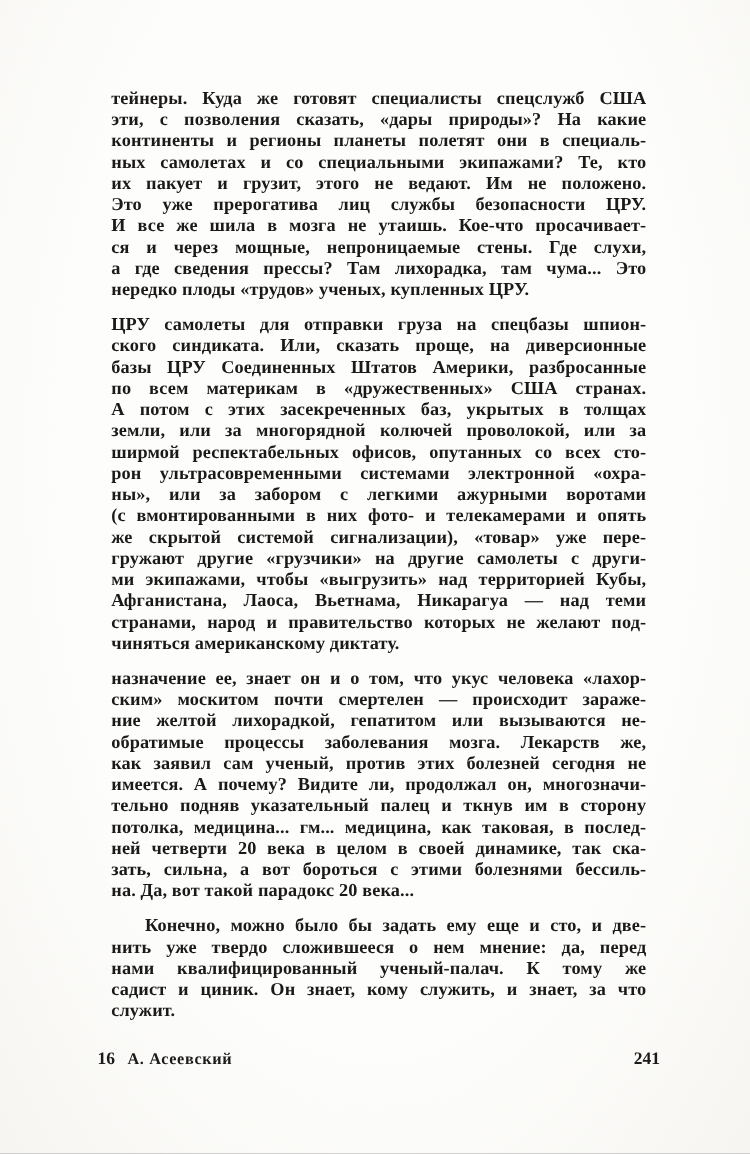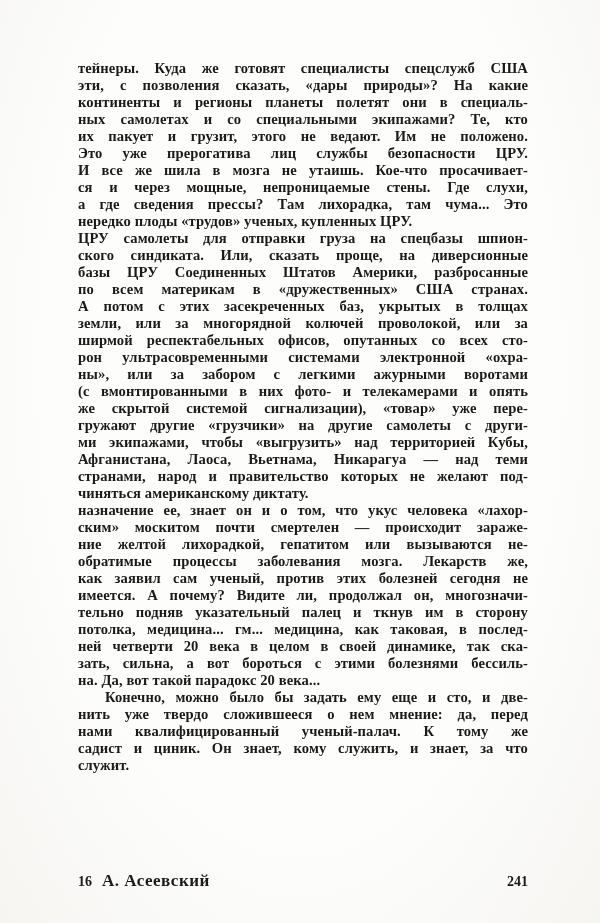--- a/index.html
+++ b/index.html
@@ -16,50 +16,49 @@
     overflow: hidden;
     font-family: "Liberation Serif", "DejaVu Serif", serif;
   }
   .text-block {
     position: absolute;
     left: 78px;
     top: 60px;
     width: 450px;
     color: #1b1a18;
   }
-  .paragraph { margin: 0; padding: 0; }
+  .paragraph { margin: 11px; padding: 0; }
   .line {
     font-size: 14.6px;
     line-height: 17px;
     font-weight: 700;
     letter-spacing: 0.1px;
     text-align: justify;
     text-align-last: justify;
     white-space: normal;
   }
   .line.indent { text-indent: 27px; }
   .line.para-last { text-align-last: left; }
   .footer {
     position: absolute;
     left: 78px;
     top: 839px;
     width: 450px;
     display: flex;
     align-items: baseline;
     justify-content: space-between;
     color: #1b1a18;
-    margin-top: 32px;
   }
   .footer-left { display: flex; align-items: baseline; }
   .signature-number {
     font-size: 14px;
     font-weight: 700;
   }
   .footer-author {
-    font-size: 17px;
+    font-size: 13px;
     font-weight: 600;
     margin-left: 10px;
     letter-spacing: 0.5px;
   }
   .page-number {
     font-size: 14px;
     font-weight: 700;
   }
 </style>
 </head>

